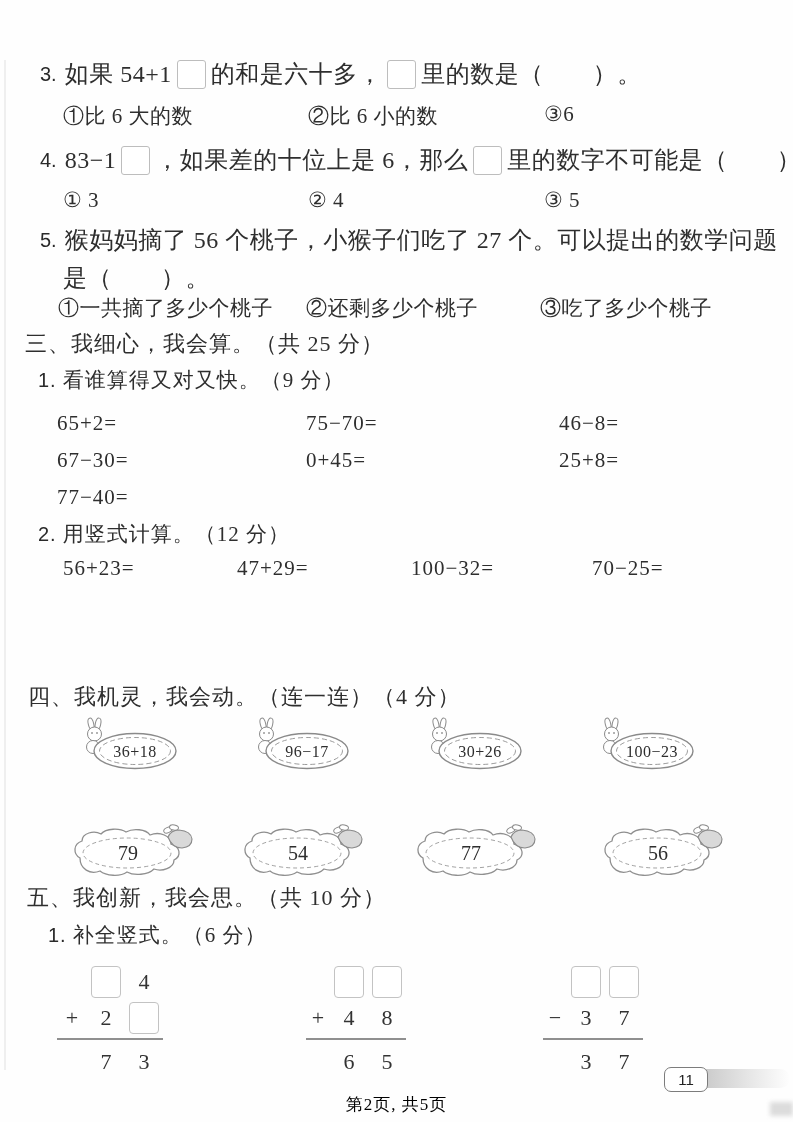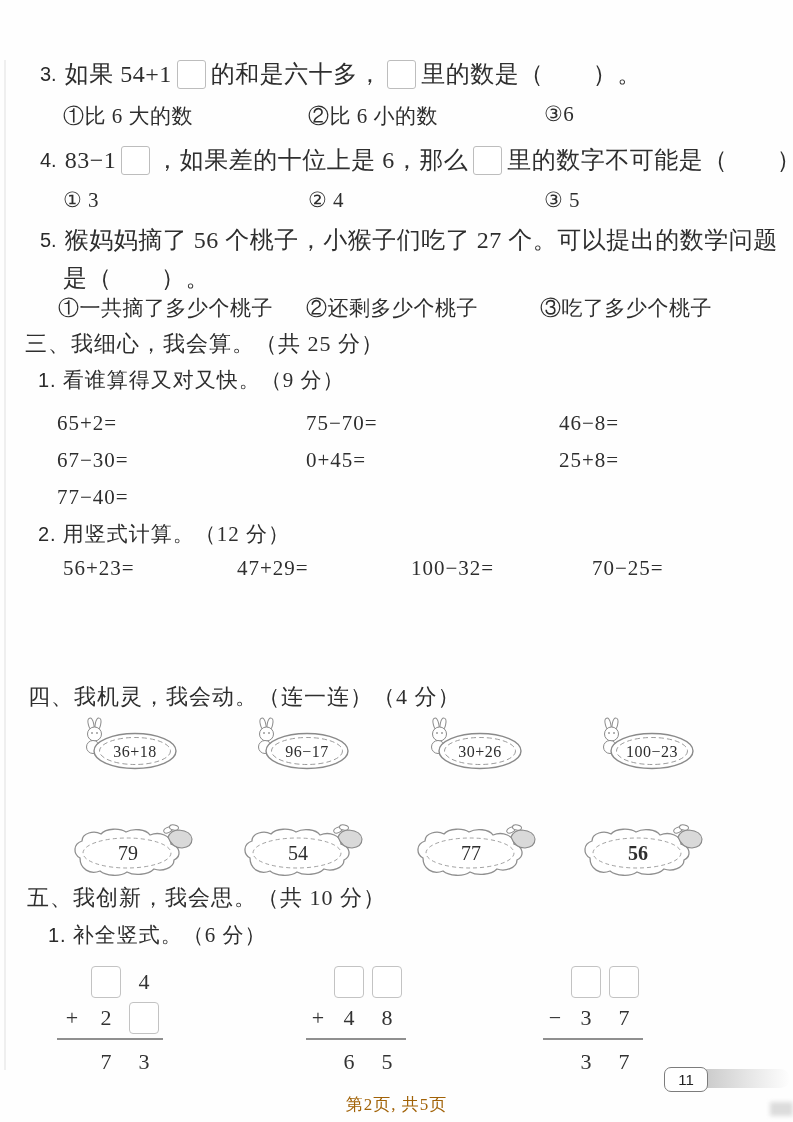--- a/index.html
+++ b/index.html
@@ -44,21 +44,21 @@
   .vp .vp-box{width:28px; height:30px; border:1.4px solid #c3c3c3; border-radius:4px; background:#fff;}
   .vp .vp-rule{border-top:2px solid #8f8f8f; margin-top:2px;}
   .vp .result{margin-top:4px;}
   
   .badge{position:absolute; left:664px; top:1067px; width:42px; height:23px;
     display:flex; align-items:center; justify-content:center;
     border:1.6px solid #7c7c7c; border-radius:7px; background:#fff;
     font-family:"Liberation Sans","DejaVu Sans",sans-serif; font-size:15px; color:#222; z-index:2;}
   .badge-streak{position:absolute; left:702px; top:1069px; width:88px; height:19px; z-index:1;
     background:linear-gradient(to right,#c9c9c9,#e7e7e7 55%,rgba(255,255,255,0)); border-radius:0 10px 10px 0;}
-  .footer{position:absolute; left:0; top:1093px; width:100%; text-align:center; font-size:17px; color:#a16207; letter-spacing:1px;}
+  .footer{position:absolute; left:0; top:1093px; width:100%; text-align:center; font-size:17px; color:#000000; letter-spacing:1px;}
   
   .edge-line{position:absolute; left:4px; top:60px; width:2px; height:1010px; background:#efefef;}
   .corner-smudge{position:absolute; left:770px; top:1102px; width:23px; height:14px; background:#dcdcdc; filter:blur(2px);}
 </style>
 </head>
 <body>
 
 <div class="page">
 
   <div class="edge-line"></div>
@@ -221,21 +221,21 @@
       <path d="M10,30 C3,26 3,16 12,13 C12,5 24,2 31,6 C36,0 50,0 56,4 C63,0 76,1 80,7 C90,3 101,8 101,16 C110,18 112,28 104,32 C104,40 92,44 84,41 C78,47 64,48 57,44 C50,49 36,48 30,43 C20,47 10,41 10,30 Z" fill="#fff" stroke="#8f8f8f" stroke-width="1.3"></path>
       <ellipse cx="57" cy="25" rx="44" ry="15" fill="none" stroke="#a3a3a3" stroke-width="1" stroke-dasharray="4 3"></ellipse>
     </svg>
     <svg style="position:absolute; left:90px; top:0;" width="34" height="27" viewBox="0 0 34 27">
       <ellipse cx="8" cy="6" rx="4.5" ry="2.6" transform="rotate(-25 8 6)" fill="#fff" stroke="#8a8a8a" stroke-width="1"></ellipse>
       <ellipse cx="14" cy="3.5" rx="4.5" ry="2.6" transform="rotate(10 14 3.5)" fill="#fff" stroke="#8a8a8a" stroke-width="1"></ellipse>
       <path d="M8,13 Q11,6 19,6 Q31,7 32,15 Q32,23 22,24 Q12,24 8,13 Z" fill="#d9d9d9" stroke="#8a8a8a" stroke-width="1.1"></path>
     </svg>
     <span class="num">77</span>
   </div>
-  <div class="cloud" style="left:580px;font-weight:bold;">
+  <div class="cloud" style="left:600px;">
     <svg style="position:absolute; left:0; top:4px;" width="115" height="50" viewBox="0 0 115 50">
       <path d="M10,30 C3,26 3,16 12,13 C12,5 24,2 31,6 C36,0 50,0 56,4 C63,0 76,1 80,7 C90,3 101,8 101,16 C110,18 112,28 104,32 C104,40 92,44 84,41 C78,47 64,48 57,44 C50,49 36,48 30,43 C20,47 10,41 10,30 Z" fill="#fff" stroke="#8f8f8f" stroke-width="1.3"></path>
       <ellipse cx="57" cy="25" rx="44" ry="15" fill="none" stroke="#a3a3a3" stroke-width="1" stroke-dasharray="4 3"></ellipse>
     </svg>
     <svg style="position:absolute; left:90px; top:0;" width="34" height="27" viewBox="0 0 34 27">
       <ellipse cx="8" cy="6" rx="4.5" ry="2.6" transform="rotate(-25 8 6)" fill="#fff" stroke="#8a8a8a" stroke-width="1"></ellipse>
       <ellipse cx="14" cy="3.5" rx="4.5" ry="2.6" transform="rotate(10 14 3.5)" fill="#fff" stroke="#8a8a8a" stroke-width="1"></ellipse>
       <path d="M8,13 Q11,6 19,6 Q31,7 32,15 Q32,23 22,24 Q12,24 8,13 Z" fill="#d9d9d9" stroke="#8a8a8a" stroke-width="1.1"></path>
     </svg>
     <span class="num">56</span>

